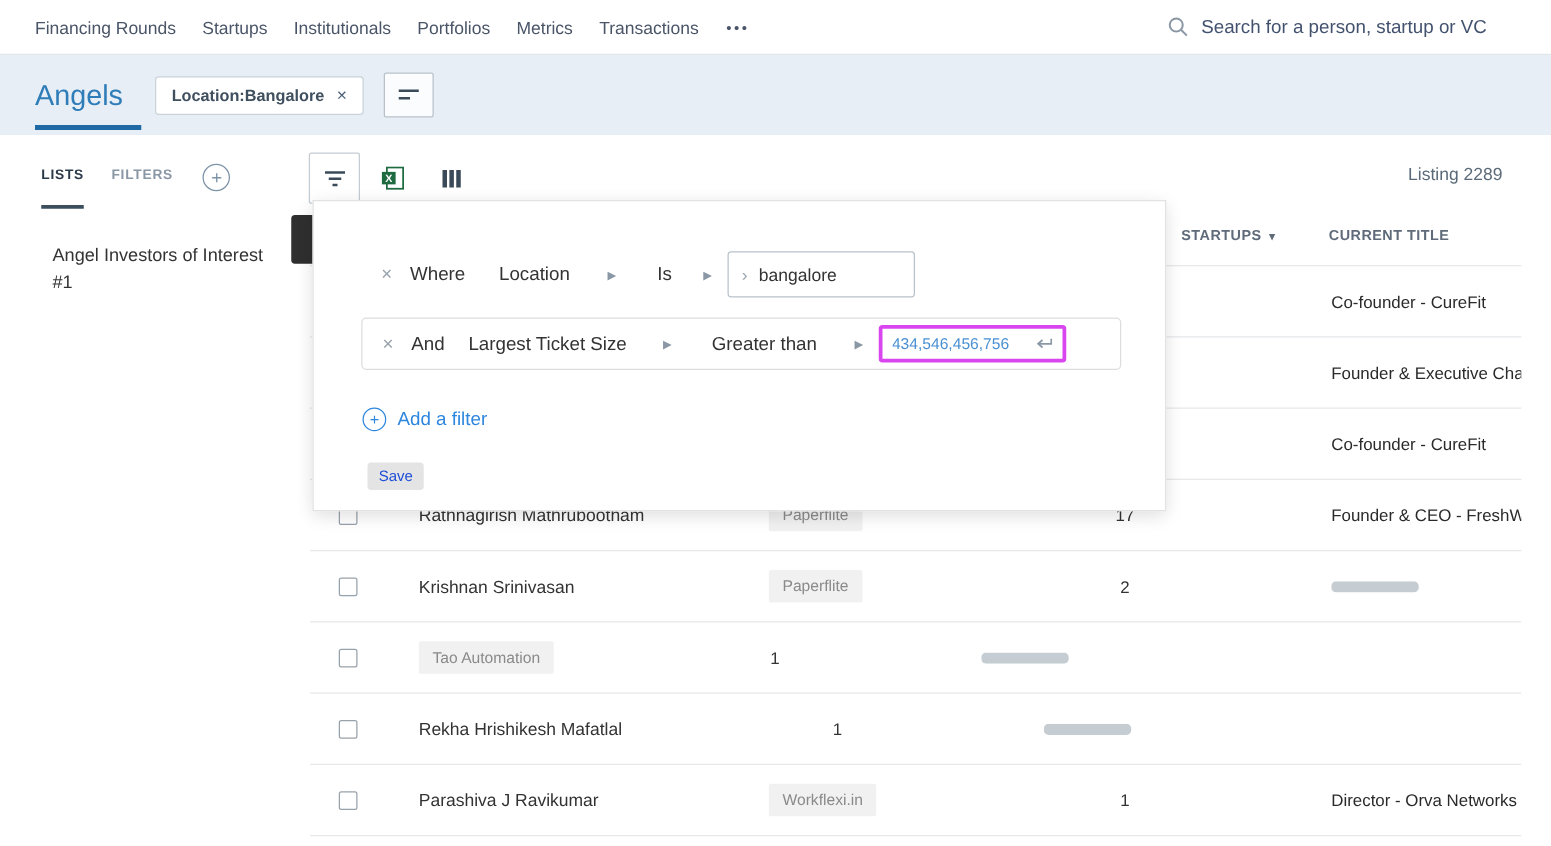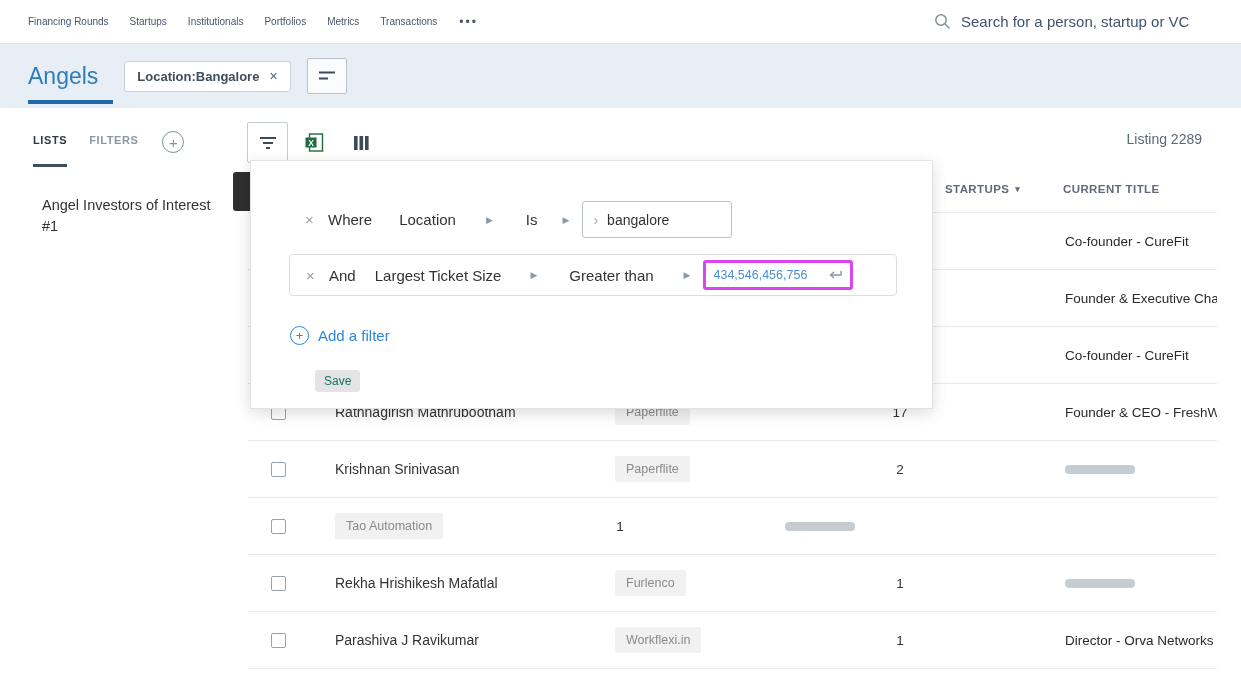--- a/index.html
+++ b/index.html
@@ -3,21 +3,21 @@
 <meta charset="utf-8">
 <style>
   * { margin:0; padding:0; box-sizing:border-box; }
   html,body { width:1241px; height:677px; overflow:hidden; background:#fff;
     font-family:"Liberation Sans", sans-serif; position:relative; }
 
   
   .topnav { height:44px; display:flex; align-items:center; padding:0 28px;
     border-bottom:1px solid #e3e6e9; background:#fff; }
   .nav-items { display:flex; align-items:center; gap:21px; }
-  .nav-item { font-size:10px; color:#4a5568; cursor:pointer; white-space:nowrap; }
+  .nav-item { font-size:14px; color:#4a5568; cursor:pointer; white-space:nowrap; }
   .nav-more { margin-left:22px; color:#4a5568; font-size:12px; letter-spacing:2px; cursor:pointer; }
   .search { margin-left:auto; display:flex; align-items:center; gap:10px; }
   .search-input { border:none; outline:none; font-size:15px; width:252px; color:#42526e;
     background:transparent; font-family:inherit; }
   .search-input::placeholder { color:#42526e; opacity:1; }
 
   
   .subheader { height:64px; background:#e7eef5; display:flex; align-items:center; padding:0 28px; }
   .page-title-wrap { position:relative; height:64px; display:flex; align-items:center; margin-right:26px; }
   .page-title { font-size:23px; color:#2e7cb8; }
@@ -90,21 +90,21 @@
     padding-left:16px; }
   .fp-field2 { margin-left:19px; font-size:15px; color:#333; cursor:pointer; }
   .fp-op2 { margin-left:32px; font-size:15px; color:#333; cursor:pointer; }
   .fp-input-wrap2 { margin-left:12px; width:150px; height:30px; border:3px solid #d946ef; border-radius:3px;
     display:flex; align-items:center; padding:0 8px; background:#fff; }
   .fp-input2 { border:none; outline:none; font-size:12.5px; color:#4a90d2; flex:1; min-width:0; font-family:inherit; }
   .fp-add { display:flex; align-items:center; margin:30px 0 0 39px; gap:9px; cursor:pointer; }
   .fp-add-circle { width:19px; height:19px; border:1.5px solid #2e86de; border-radius:50%; color:#2e86de;
     font-size:13px; display:flex; align-items:center; justify-content:center; }
   .fp-add-label { color:#2e86de; font-size:15px; }
-  .fp-save { display:inline-block; margin:25px 0 0 64px; background:#e4e4e4; color:#0f766e; font-size:12px;
+  .fp-save { display:inline-block; margin:25px 0 0 43px; background:#e4e4e4; color:#1d4ed8; font-size:12px;
     padding:4px 9px; border-radius:3px; cursor:pointer; }
 
   .dark-sliver { position:absolute; left:233px; top:172px; width:18px; height:39px; background:#2f2f2f;
     border-radius:3px 0 0 3px; z-index:5; }
 </style>
 </head>
 <body>
 
 <header class="topnav">
   <nav class="nav-items">
@@ -256,21 +256,20 @@
           <div class="cell-count">1</div>
           <div class="cell-title">
             <span class="redacted-bar"></span>
           </div>
         </div>
         <div class="trow">
           <div class="cell-check">
             <span class="checkbox"></span>
           </div>
           <div class="cell-name">Rekha Hrishikesh Mafatlal</div>
-          <div class="cell-company"><span class="chip-company">Furlenco</span></div>
           <div class="cell-count">1</div>
           <div class="cell-title">
             <span class="redacted-bar"></span>
           </div>
         </div>
         <div class="trow">
           <div class="cell-check">
             <span class="checkbox"></span>
           </div>
           <div class="cell-name">Parashiva J Ravikumar</div>

